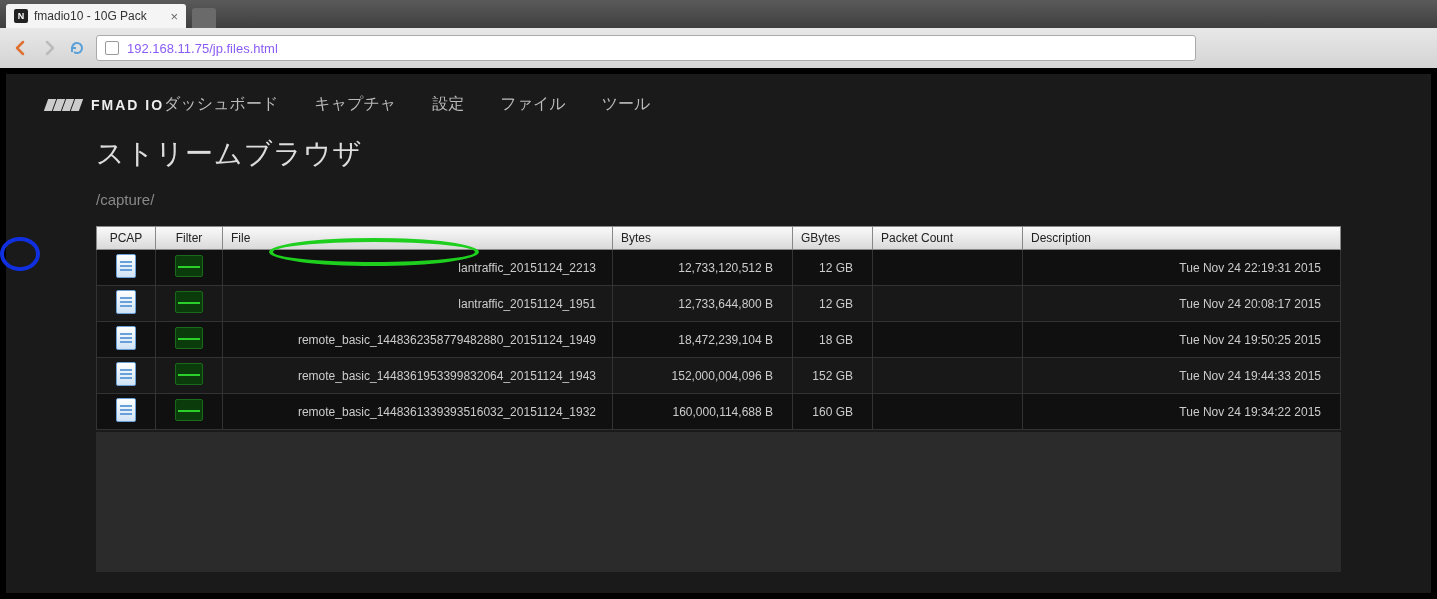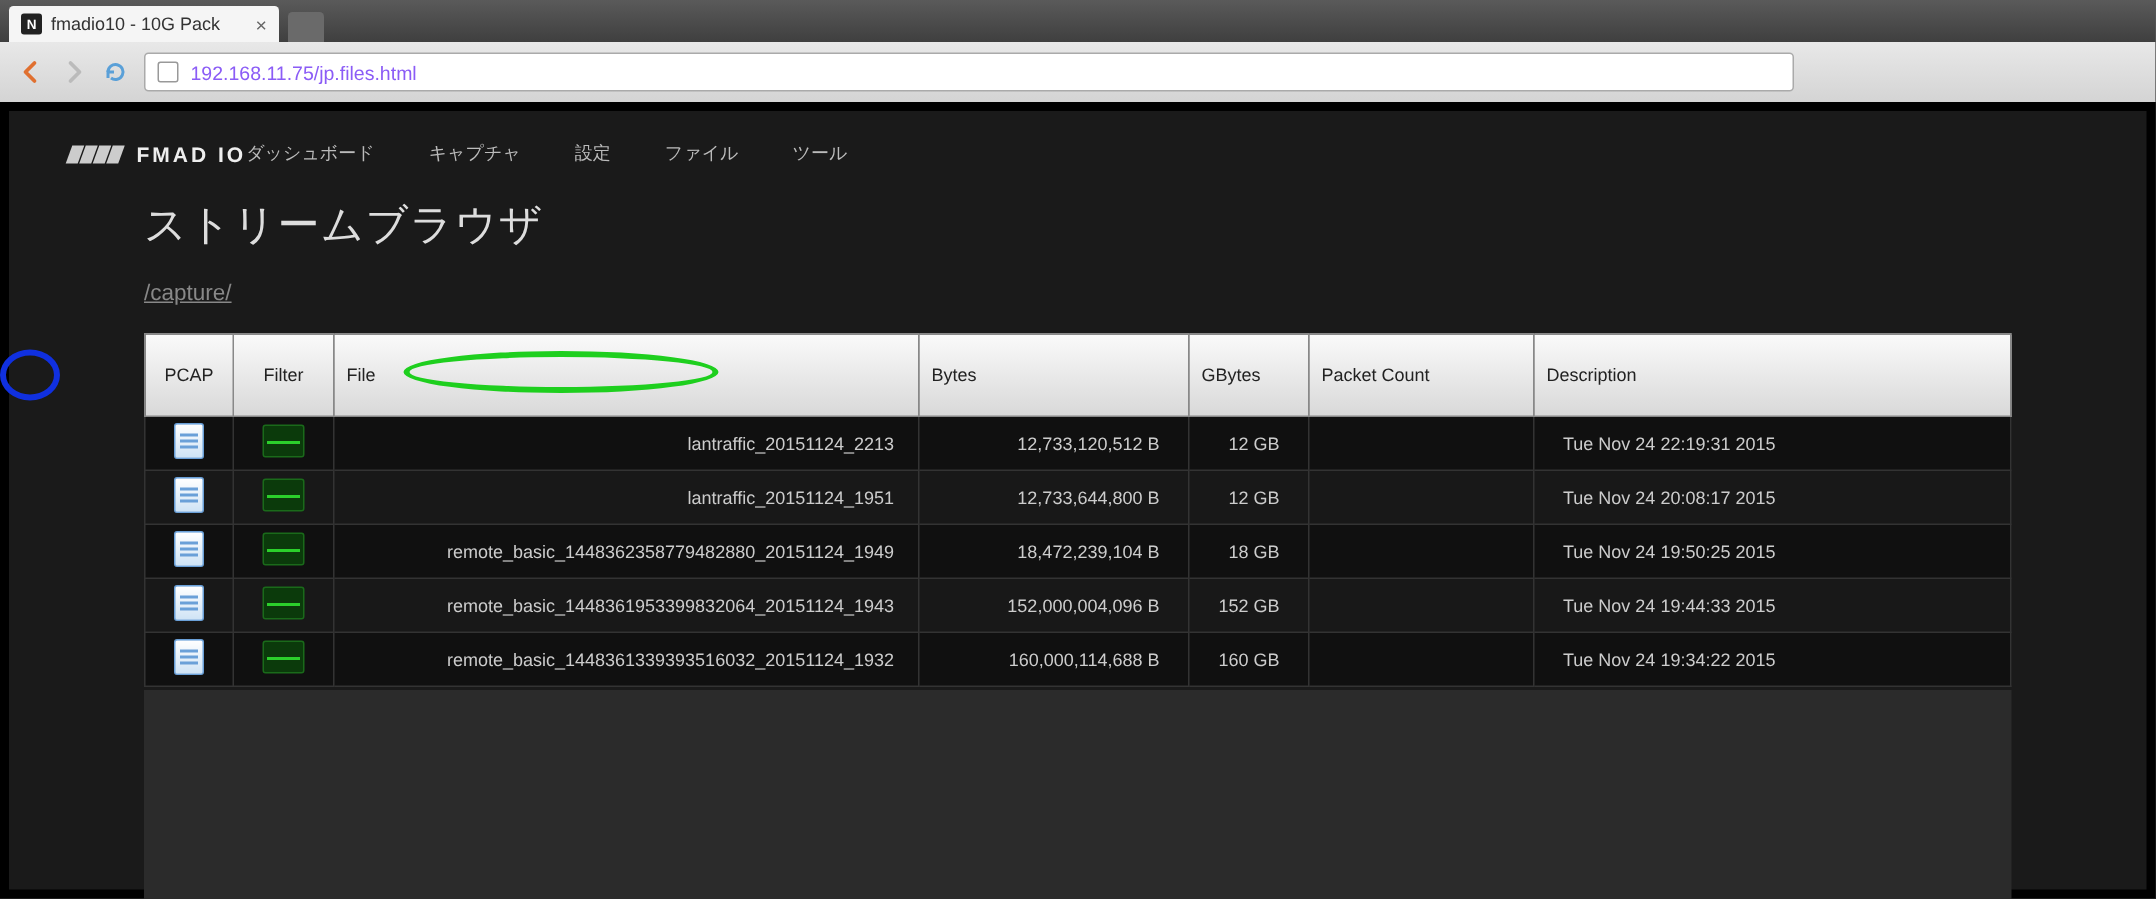--- a/index.html
+++ b/index.html
@@ -18,39 +18,39 @@
 .url-bar { flex:0 0 1100px; height:26px; background:#fff; border:1px solid #aaa; border-radius:3px; display:flex; align-items:center; padding:0 8px; font-size:13px; color:#8b5cf6; }
 .url-icon { width:14px; height:14px; border:1px solid #999; border-radius:2px; margin-right:8px; }
 
 
 .page { position:absolute; top:68px; left:0; right:0; bottom:0; background:#000; }
 .page-inner { margin:6px; background:#1a1a1a; height:calc(100% - 12px); padding:0; }
 .header { display:flex; align-items:center; padding:20px 40px 10px 40px; }
 .logo { display:flex; align-items:center; gap:10px; color:#eee; font-size:14px; letter-spacing:2px; font-weight:bold; }
 .logo-icon { display:flex; gap:1px; }
 .logo-icon span { width:8px; height:12px; background:#ccc; transform:skewX(-20deg); }
-.main-nav { display:flex; gap:36px; font-size:12px; color:#bbb; }
+.main-nav { display:flex; gap:36px; font-size:16px; color:#bbb; }
 .main-nav span { cursor:pointer; }
 
 .content { padding:10px 90px 0 90px; }
 h1 { color:#ddd; font-size:28px; font-weight:normal; margin-bottom:18px; letter-spacing:1px; }
-.breadcrumb { color:#888; font-size:15px; margin-bottom:18px;text-decoration:underline; }
+.breadcrumb { color:#888; font-size:15px; margin-bottom:18px; }
 
 table { width:100%; border-collapse:collapse; font-size:12px; color:#ccc; }
 thead tr { background:linear-gradient(#fafafa,#d8d8d8); color:#222; }
-thead th { text-align:left; padding:20px 8px; border:1px solid #888; font-weight:normal; }
+thead th { text-align:left; padding:4px 8px; border:1px solid #888; font-weight:normal; }
 tbody tr { background:#101010; }
 tbody tr:nth-child(even) { background:#181818; }
 tbody td { padding:3px 19px; border:1px solid #333; }
 .col-pcap,.col-filter { width:42px; text-align:center; }
 .col-file { width:390px; text-align:right; padding-right:16px; }
 .col-bytes { width:180px; text-align:right; }
 .col-gbytes { width:80px; text-align:right; }
 .col-packet { width:150px; }
-.col-desc { text-align:left; }
+.col-desc { text-align:right; }
 
 .pcap-icon { width:20px; height:24px; background:linear-gradient(#fff,#cfe3f5); border:1px solid #6aa0d8; border-radius:2px; display:inline-block; position:relative; margin:1px auto; }
 .pcap-icon::before { content:""; position:absolute; top:6px; left:3px; right:3px; height:2px; background:#6aa0d8; box-shadow:0 4px 0 #6aa0d8, 0 8px 0 #6aa0d8; }
 .filter-icon { width:28px; height:22px; background:#0b3a0b; border:1px solid #1a6a1a; display:inline-block; position:relative; border-radius:2px; margin:1px auto; }
 .filter-icon::after { content:""; position:absolute; left:2px; right:2px; top:10px; height:2px; background:#2bcf2b; }
 
 .annot-circle-blue { position:absolute; border:4px solid #1030e0; border-radius:50%; width:40px; height:34px; pointer-events:none; }
 .annot-circle-green { position:absolute; border:4px solid #1ecf1e; border-radius:50%; width:210px; height:28px; pointer-events:none; }
 
 .bottom-fill { background:#2b2b2b; height:140px; margin-top:2px; }

